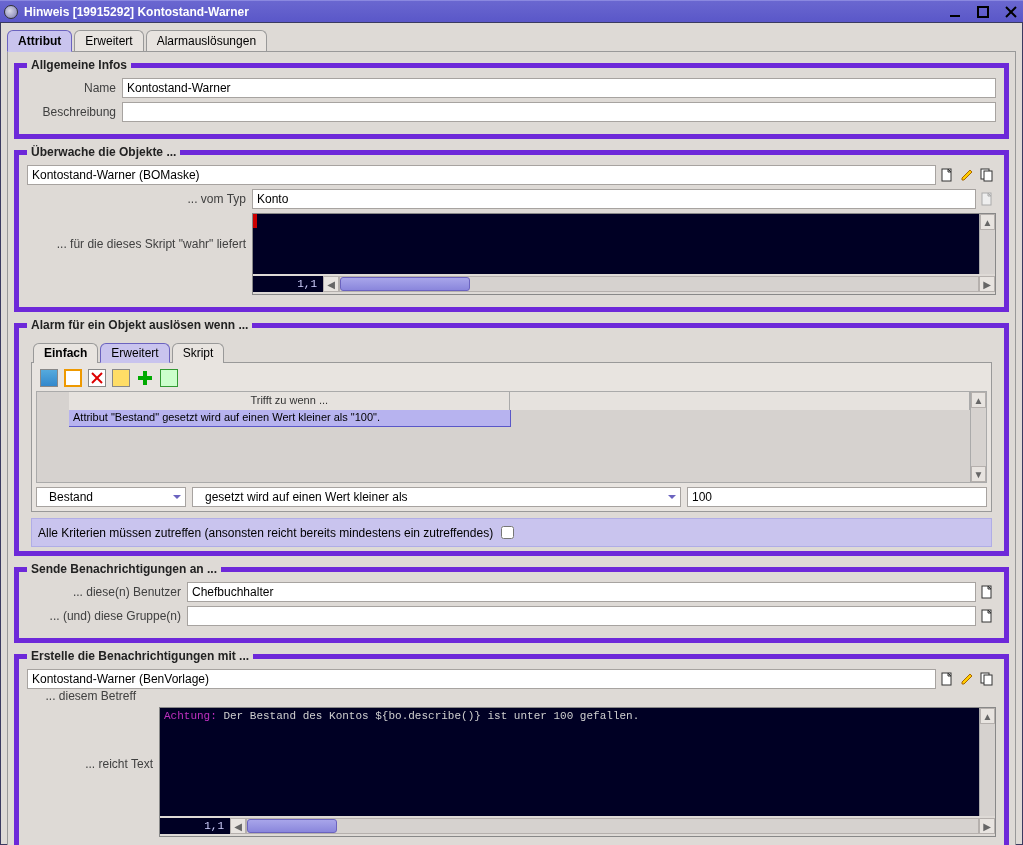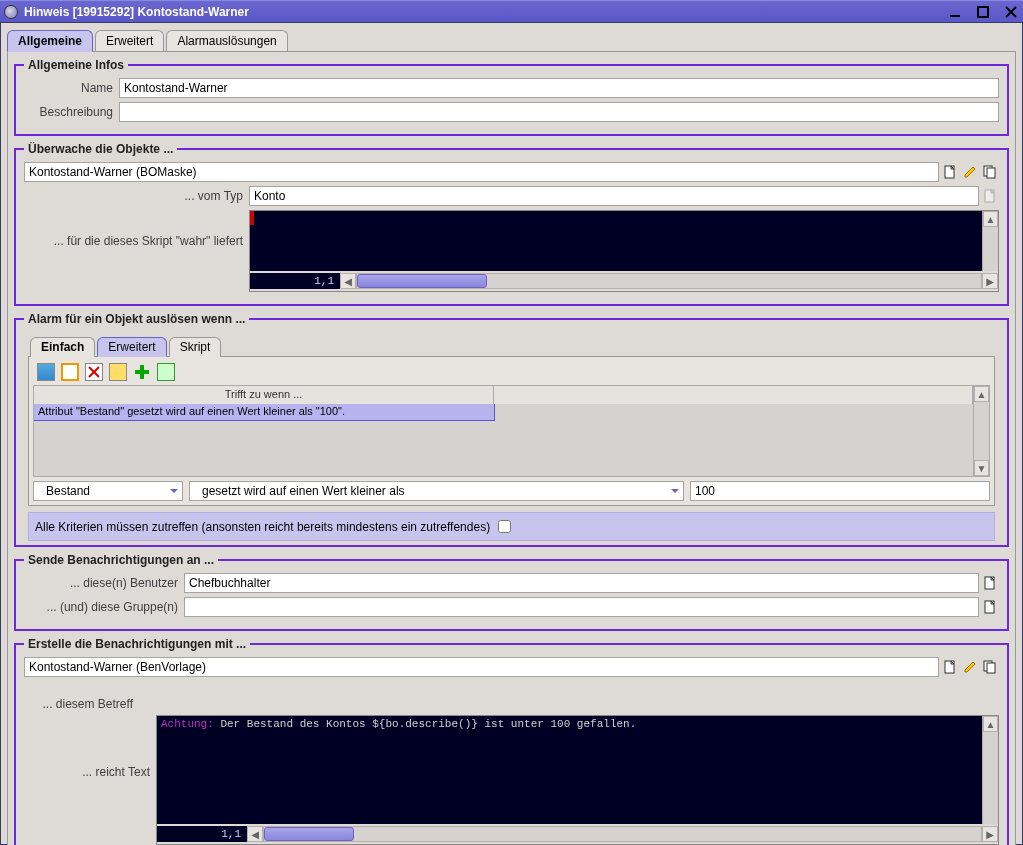--- a/index.html
+++ b/index.html
@@ -57,21 +57,21 @@
     font-weight: bold;
     z-index: 2;
   }
   .maincontent {
     border: 1px solid #999;
     background: #dedad6;
     padding: 6px;
     position: relative;
   }
   fieldset {
-    border: 2px solid #6d28d9;
+    border: 5px solid #6d28d9;
     margin: 0 0 6px 0;
     padding: 6px 8px 8px 8px;
     background: #dedad6;
   }
   legend {
     padding: 0 4px;
     font-weight: bold;
     color: #222;
   }
   .formrow {
@@ -125,21 +125,21 @@
     border: 1px solid #b5b0ad;
     display:flex; align-items:center; justify-content:center;
     color:#666; font-size:10px;
   }
   .statusline {
     display: flex; align-items: center;
     height: 20px;
     background: #dedad6;
   }
   .statusline .linecol {
-    width: 90px;
+    width: 70px;
     background: #000024;
     color: #d0d0ff;
     text-align: right;
     padding: 2px 6px 2px 0;
     font-family: "Courier New", monospace;
     font-size: 11px;
   }
   .hscroll-track {
     flex:1; height:16px;
     background: #d6d2cf; border:1px solid #b5b0ad;
@@ -191,21 +191,21 @@
     width:18px; height:18px; display:inline-block;
     border:1px solid #888; cursor:pointer;
   }
   .tablebox {
     border:1px solid #aaa;
     background:#d6d2cf;
     height:92px;
     display:flex;
     position:relative;
   }
-  .tableleft { flex:1; display:flex; flex-direction:column; }
+  .tableleft { flex:1; display:flex; flex-direction:column;padding-left:32px; }
   .table-header {
     display:flex; height:18px;
   }
   .th {
     text-align:center; font-size:11px;
     color:#333;
     border-right:1px solid #aaa;
     background:#e6e2de; padding:2px 0;
   }
   .tbody { flex:1; overflow:hidden; }
@@ -273,21 +273,21 @@
       <svg width="12" height="12">
         <line x1="1" y1="1" x2="11" y2="11" stroke="#000" stroke-width="2"></line>
         <line x1="11" y1="1" x2="1" y2="11" stroke="#000" stroke-width="2"></line>
       </svg>
     </div>
 </div>
 
 <div class="window">
 
   <div class="tabsrow">
-    <div class="tab active">Allgemeine</div>
+    <div class="tab active">Attribut</div>
     <div class="tab">Erweitert</div>
     <div class="tab">Alarmauslösungen</div>
   </div>
 
   <div class="maincontent">
 
     <fieldset>
       <legend>Allgemeine Infos</legend>
       <div class="formrow narrowlabel">
         <label>Name</label>
@@ -432,21 +432,21 @@
                 <rect x="2" y="1" width="9" height="12" fill="#fff" stroke="#333"></rect>
                 <polyline points="8,1 11,4 8,4 8,1" fill="#ccc" stroke="#333"></polyline>
               </svg>
             </span>
         </div>
       </div>
     </fieldset>
 
     <fieldset style="margin-bottom:0;">
       <legend>Erstelle die Benachrichtigungen mit ...</legend>
-      <div class="formrow" style="margin-bottom:20px;align-items:center;">
+      <div class="formrow" style="margin-bottom:0;align-items:center;">
         <div class="field-with-icons" style="margin-left:0;">
           <input type="text" class="textinput" value="Kontostand-Warner (BenVorlage)" style="">
           <span class="iconbtn">
               <svg width="14" height="14">
                 <rect x="2" y="1" width="9" height="12" fill="#fff" stroke="#333"></rect>
                 <polyline points="8,1 11,4 8,4 8,1" fill="#ccc" stroke="#333"></polyline>
               </svg>
             </span>
           <span class="iconbtn">
               <svg width="14" height="14">

